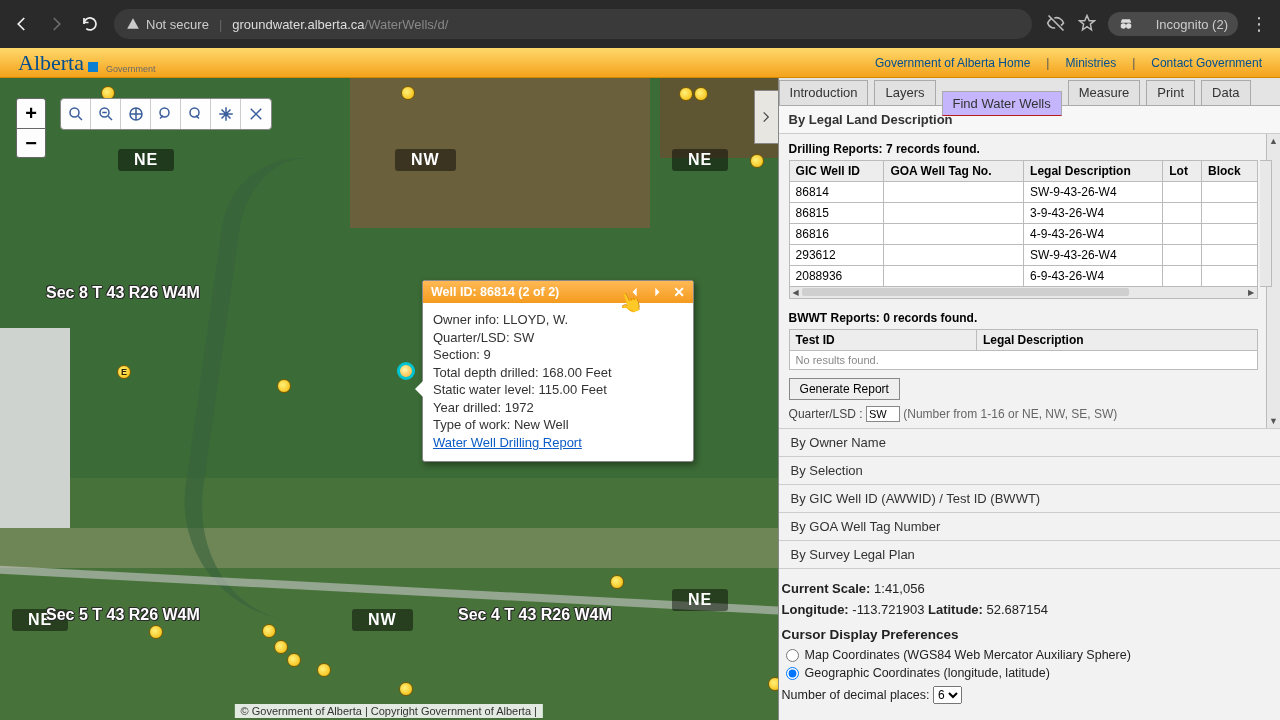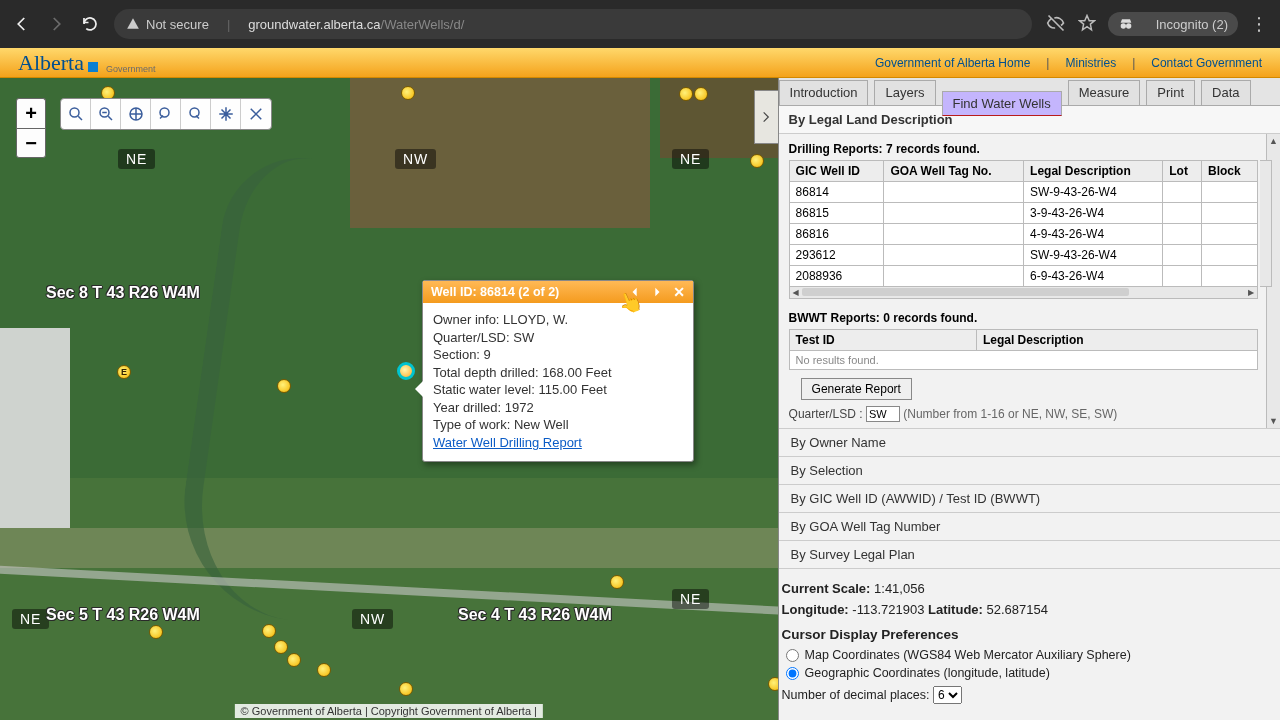--- a/index.html
+++ b/index.html
@@ -2,21 +2,21 @@
 <html><head>
 <meta charset="utf-8">
 <style>
 * { margin: 0; padding: 0; box-sizing: border-box; font-family: Arial, sans-serif; }
 html, body { width: 1280px; height: 720px; overflow: hidden; background: #2a2a2a; }
 
 
 .browser-bar { height: 48px; background: #2a2a2a; display: flex; align-items: center; padding: 0 12px; gap: 14px; }
 .browser-btn { width: 20px; height: 20px; display: flex; align-items: center; justify-content: center; color: #9a9a9a; cursor: pointer; }
 .browser-btn svg { width: 18px; height: 18px; }
-.addr-box { flex: 1; display: flex; align-items: center; background: #3a3a3a; color: #bbb; height: 30px; border-radius: 15px; padding: 0 12px; gap: 18px; font-size: 13px; }
+.addr-box { flex: 1; display: flex; align-items: center; background: #3a3a3a; color: #bbb; height: 30px; border-radius: 15px; padding: 0 12px; gap: 10px; font-size: 13px; }
 .addr-warn { display: flex; align-items: center; gap: 6px; color: #ccc; font-size: 13px; }
 .addr-url { color: #ddd; }
 .addr-url .path { color: #888; }
 .browser-right { display: flex; align-items: center; gap: 12px; color: #ccc; font-size: 13px; }
 .incog-pill { background: #4a4a4a; border-radius: 14px; padding: 4px 10px; display: flex; align-items: center; gap: 22px; }
 
 
 .site-header { height: 30px; background: linear-gradient(180deg, #ffd86b, #f4a21b); border-bottom: 1px solid #d38900; display: flex; align-items: center; padding: 0 18px; justify-content: space-between; }
 .logo { display: flex; align-items: end; gap: 4px; }
 .logo-wordmark { font-family: "Brush Script MT", cursive; color: #014f8f; font-size: 22px; }
@@ -55,21 +55,21 @@
 .tool-btn svg { width: 18px; height: 18px; stroke: #3a5d9c; fill: none; stroke-width: 2;}
 
 
 .panel-arrow { position: absolute; top: 12px; right: 0; width: 24px; height: 54px; background: rgba(255,255,255,.85); border: 1px solid #888; border-right:none; display: flex; align-items:center; justify-content:center; z-index:20; cursor:pointer;}
 .panel-arrow svg { width:14px; height:22px; }
 
 
 .well { position: absolute; width: 14px; height: 14px; border-radius: 50%; background: radial-gradient(circle at 40% 40%, #fff17a, #f4b400); border: 1px solid #7a5b00; z-index: 10; }
 .well.lbl { font-size: 9px; color:#332200; font-weight:bold; display:flex; align-items:center; justify-content:center;}
 .sel-well { position:absolute; width:18px; height:18px; border:3px solid #00c4d0; border-radius:50%; background: radial-gradient(circle at 40% 40%, #fff8b0, #ffa726); z-index:15;}
-.ne-pill { position:absolute; background: rgba(0,0,0,.45); color:#fff; font-size:14px; padding:2px 8px; border-radius:3px; letter-spacing:1px; font-weight:normal; z-index:12;}
+.ne-pill { position:absolute; background: rgba(0,0,0,.45); color:#fff; font-size:16px; padding:2px 16px; border-radius:3px; letter-spacing:1px; font-weight:bold; z-index:12;}
 .sec-lbl { position:absolute; color:#fff; text-shadow: -1px 0 #2a2a2a, 1px 0 #2a2a2a, 0 -1px #2a2a2a, 0 1px #2a2a2a, -1px -1px #2a2a2a, 1px 1px #2a2a2a; font-size:16px; font-weight:bold; z-index:12; }
 
 
 .popup { position: absolute; left: 422px; top: 202px; width: 272px; background: #fff; border: 1px solid #888; border-radius: 3px; box-shadow: 2px 3px 6px rgba(0,0,0,.4); z-index: 30; }
 .popup-callout { position:absolute; left: -16px; top: 100px; width:0; height:0; border: 8px solid transparent; border-right-color:#fff; }
 .popup-header { background: linear-gradient(180deg,#ffb955,#f49b1e); color:#fff; padding:4px 8px; font-size:12.5px; font-weight:bold; display:flex; align-items:center; justify-content:space-between;}
 .popup-header-right { display:flex; align-items:center; gap:10px;}
 .pop-nav { width:12px; height:12px; cursor:pointer; display:inline-flex; align-items:center; justify-content:center;}
 .pop-close { cursor:pointer; font-size:14px; line-height:1; }
 .popup-body { padding: 8px 10px 10px; font-size: 13px; color:#333; line-height:1.35;}
@@ -97,21 +97,21 @@
 table.grid th, table.grid td { border:1px solid #bbb; padding:3px 6px; text-align:left; white-space:nowrap;}
 table.grid th { background:#ededed; font-weight:bold;}
 .hscroll { height:12px; background:#e8e8e8; border:1px solid #bbb; border-top:none; position:relative;}
 .hscroll .thumb{position:absolute;left:12px;top:1px;height:8px;width:70%;background:#cfcfcf;border-radius:2px;}
 .hscroll .l,.hscroll .r{position:absolute;top:0;width:12px;height:10px;display:flex;align-items:center;justify-content:center;font-size:8px;color:#555;}
 .hscroll .l{left:0;} .hscroll .r{right:0;}
 .tbl-wrap{position:relative;}
 .tbl-vscroll{position:absolute;right:-14px;top:0;bottom:12px;width:12px;background:#e8e8e8;border:1px solid #bbb;border-left:none;}
 
 .no-res { text-align:center; color:#888; font-size:11px; padding:6px 0;}
-.gen-btn { margin:8px 12px 4px; padding:3px 10px; font-size:12px; background:#efefef; border:1px solid #888; cursor:pointer;}
+.gen-btn { margin:8px 0 4px; padding:3px 10px; font-size:12px; background:#efefef; border:1px solid #888; cursor:pointer;}
 .qlsd-row { font-size:12px; color:#444; margin-top:2px; overflow:hidden; white-space:nowrap;}
 .qlsd-row input{ width:34px; font-size:11px; border:1px solid #888; padding:1px 2px;}
 
 .choice-list .item { padding:6px 12px; font-size:13px; color:#333; border-top:1px solid #ccc; cursor:pointer; background:#f2f2f2;}
 .status-area { padding:6px 12px 0 0; font-size:13px; color:#222;}
 .status-area .lbl { font-weight:bold; }
 .pref-hdr { font-weight:bold; padding:8px 0 4px; font-size:13.5px;}
 .radio-row { display:flex; align-items:center; gap:6px; font-size:12.5px; padding:2px 0;}
 .radio-row input{margin:0;}
 .dec-row { font-size:12.5px; padding-top:4px;}

